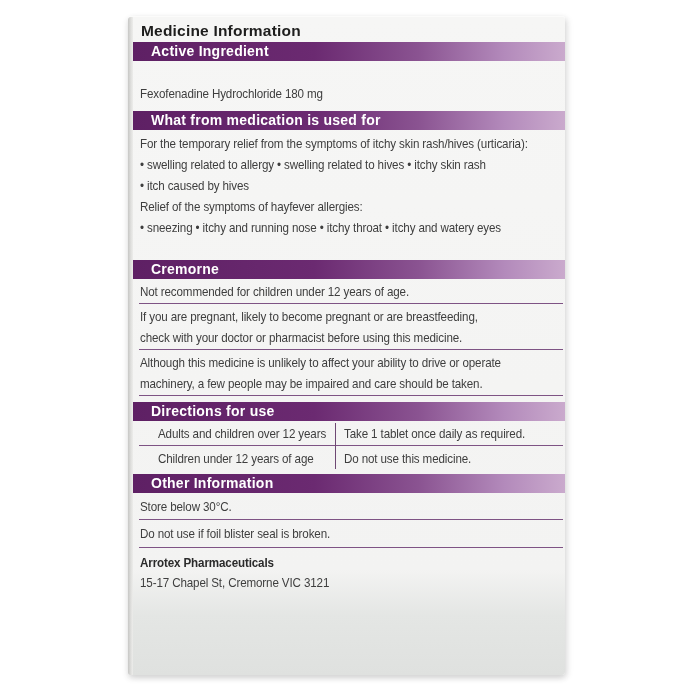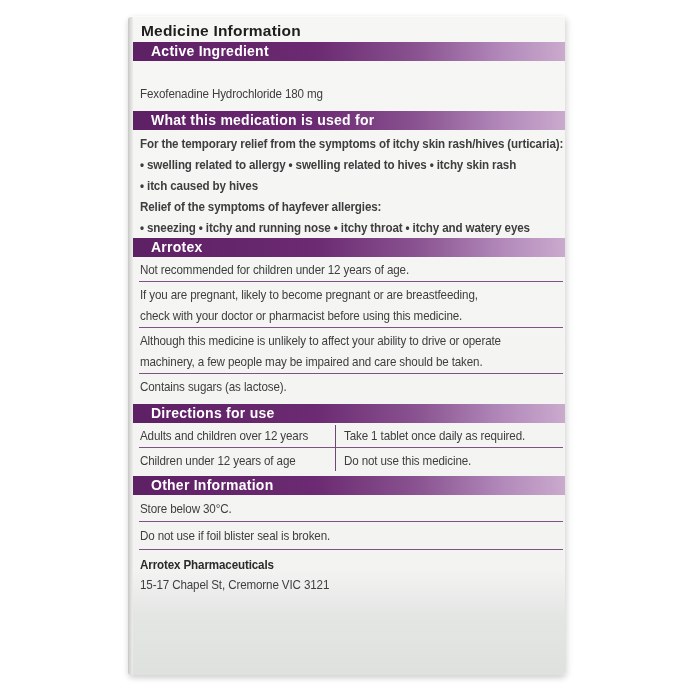--- a/index.html
+++ b/index.html
@@ -47,30 +47,30 @@
   .txt { color: #3e3e3e; font-size: 13.5px; }
   .cond {
     display: block;
     white-space: nowrap;
     letter-spacing: -0.15px;
     transform: scaleX(0.86);
     transform-origin: 0 50%;
     line-height: 21px;
   }
   .ingredient-row { padding: 22px 7px 7px; }
-  .usedfor-block { padding: 3px 7px 0; font-weight: bold; }
+  .usedfor-block { padding: 3px 7px 22px; }
   .warning-row { padding: 1.5px 7px; }
   .sep { height: 1px; background: #7e5384; margin: 0 2px 0 6px; flex: none; }
   .gap6 { height: 6px; flex: none; }
   .gap3 { height: 3px; flex: none; }
 
   .dirtable { position: relative; }
   .dir-row { display: flex; align-items: center; height: 24px; }
   .dir-row.second { height: 25px; }
-  .dir-cell-left { width: 202px; flex: none; padding-left: 7px; box-sizing: border-box; }
+  .dir-cell-left { width: 202px; flex: none; padding-left: 25px; box-sizing: border-box; }
   .dir-cell-right { flex: 1; padding-left: 9px; }
   .vline {
     position: absolute; left: 202px; top: 2px; bottom: 2px; width: 1px;
     background: #6e4873;
   }
 
   .other-row { display: flex; align-items: center; height: 24px; padding: 1px 7px; }
   .other-row.second { height: 25px; }
 
   .mfr-block { padding: 5px 7px 0; }
@@ -86,47 +86,44 @@
     <div class="edge-left"></div>
     <div class="content">
 
       <div class="panel-title">Medicine Information</div>
 
       <div class="bar">Active Ingredient</div>
       <div class="ingredient-row txt">
         <span class="cond">Fexofenadine Hydrochloride 180 mg</span>
       </div>
 
-      <div class="bar">What this medication is used for</div>
+      <div class="bar">What from medication is used for</div>
       <div class="usedfor-block txt">
         <span class="cond">For the temporary relief from the symptoms of itchy skin rash/hives (urticaria):</span>
         <span class="cond">• swelling related to allergy • swelling related to hives • itchy skin rash</span>
         <span class="cond">• itch caused by hives</span>
         <span class="cond">Relief of the symptoms of hayfever allergies:</span>
         <span class="cond">• sneezing • itchy and running nose • itchy throat • itchy and watery eyes</span>
       </div>
 
-      <div class="bar">Arrotex</div>
+      <div class="bar">Cremorne</div>
       <div class="warning-row txt">
         <span class="cond">Not recommended for children under 12 years of age.</span>
       </div>
       <div class="sep"></div>
       <div class="warning-row txt">
         <span class="cond">If you are pregnant, likely to become pregnant or are breastfeeding,</span>
         <span class="cond">check with your doctor or pharmacist before using this medicine.</span>
       </div>
       <div class="sep"></div>
       <div class="warning-row txt">
         <span class="cond">Although this medicine is unlikely to affect your ability to drive or operate</span>
         <span class="cond">machinery, a few people may be impaired and care should be taken.</span>
       </div>
       <div class="sep"></div>
-      <div class="warning-row txt">
-        <span class="cond">Contains sugars (as lactose).</span>
-      </div>
 
       <div class="gap6"></div>
 
       <div class="bar">Directions for use</div>
       <div class="dirtable txt">
         <div class="vline"></div>
         <div class="dir-row">
           <div class="dir-cell-left">
             <span class="cond">Adults and children over 12 years</span>
           </div>

